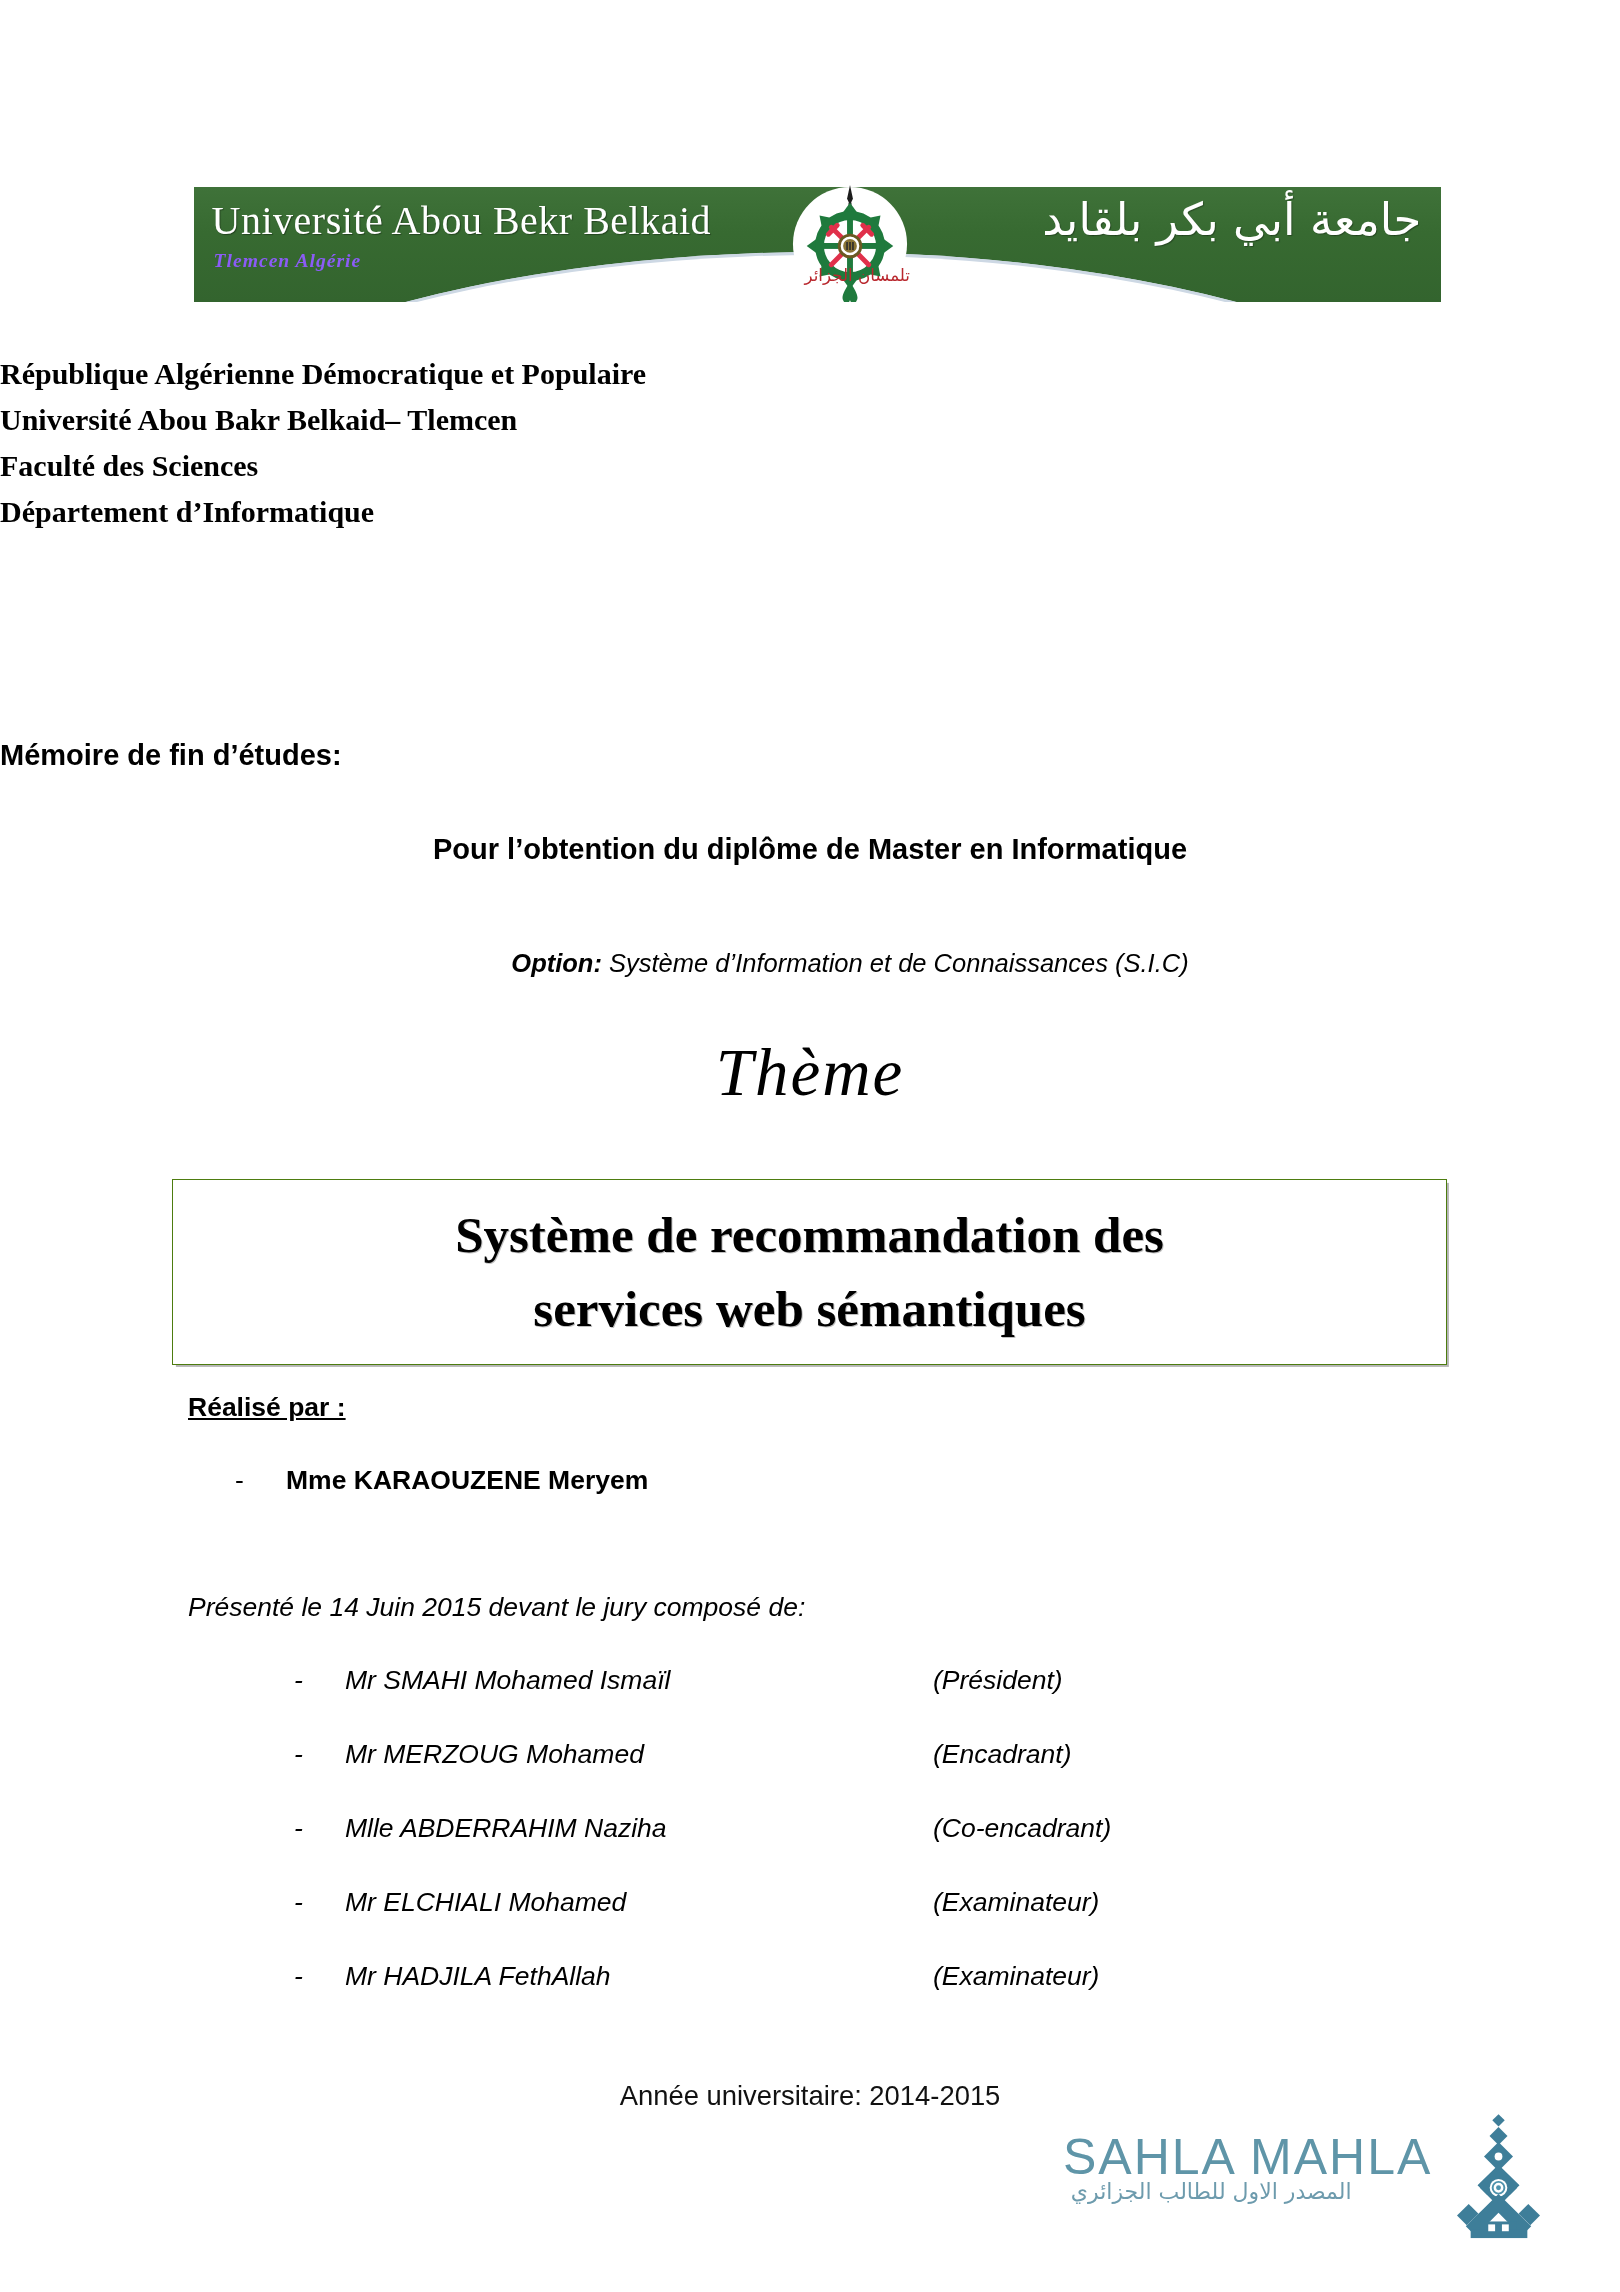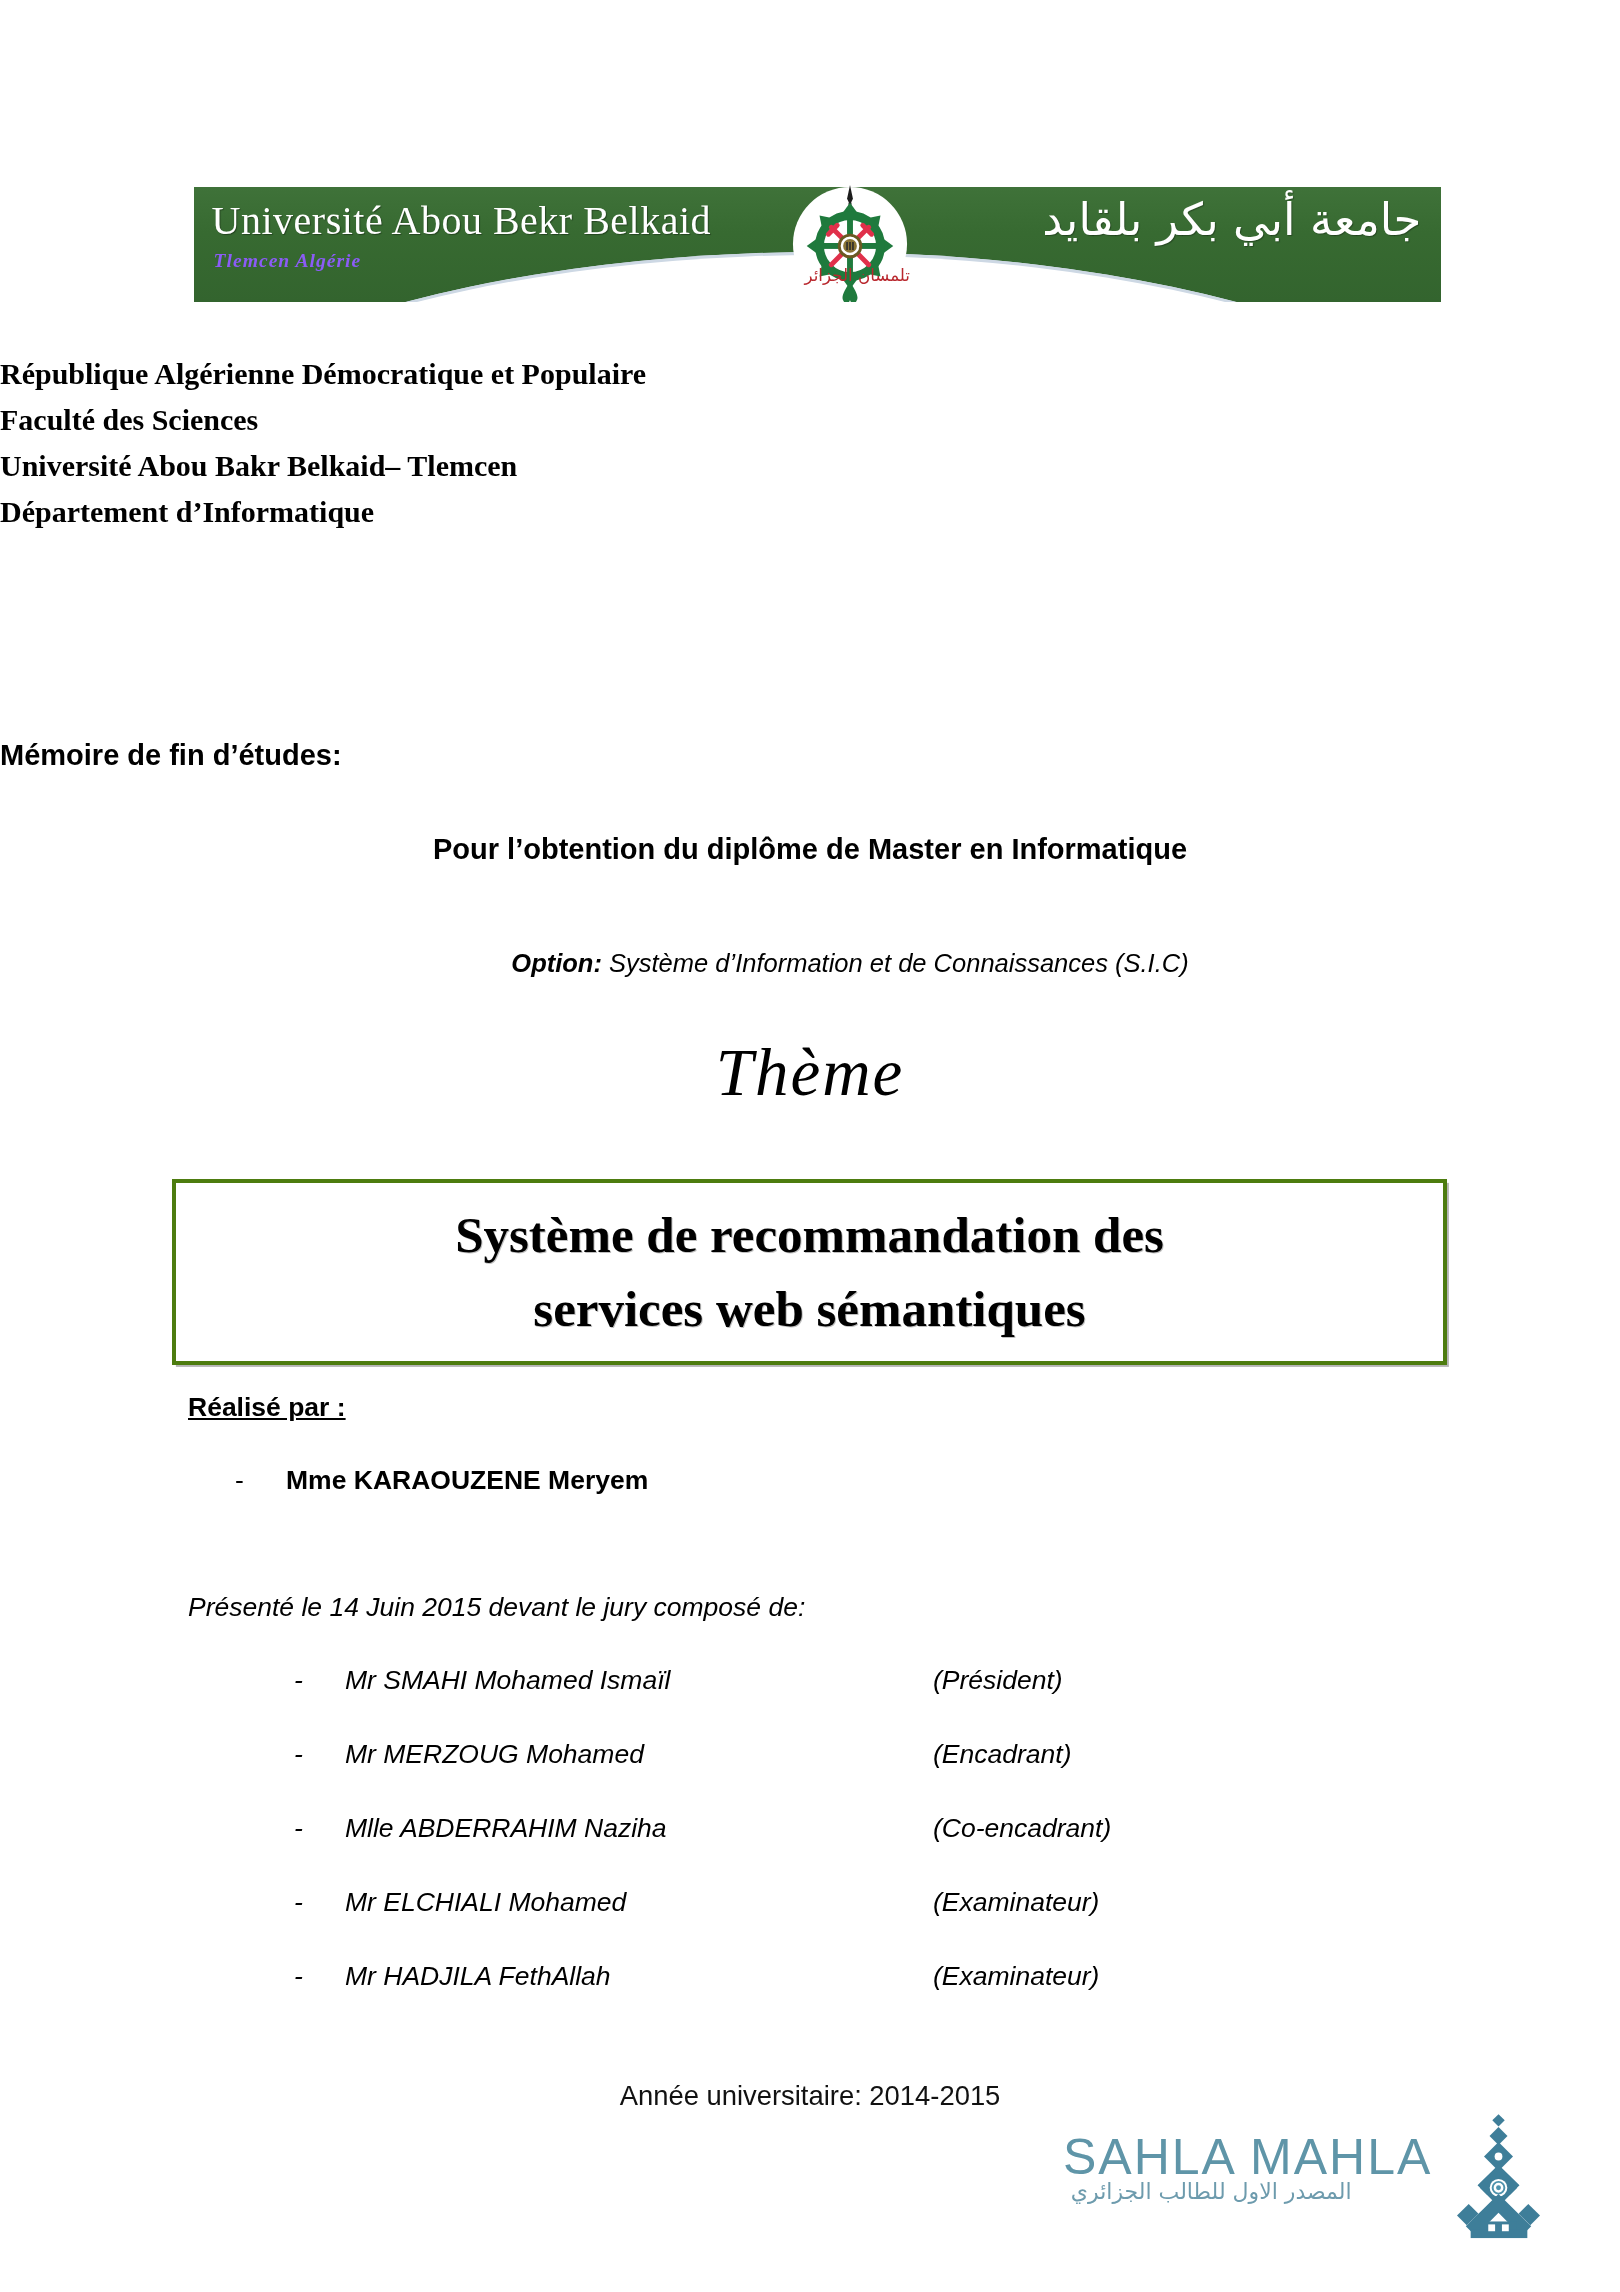--- a/index.html
+++ b/index.html
@@ -177,21 +177,21 @@
     letter-spacing: 2px;
   }
 
   
   .title-box {
     position: absolute;
     left: 172px;
     top: 1179px;
     width: 1275px;
     height: 186px;
-    border: 4px solid #4d7c0f;
+    border: 1px solid #4d7c0f;
     box-shadow: 2.9px 2.9px 0 -1px rgba(120,120,120,0.55);
     box-sizing: border-box;
     display: flex;
     flex-direction: column;
     align-items: center;
     justify-content: center;
     background: #ffffff;
   }
   .title-line {
     font-family: "Liberation Serif", serif;
@@ -370,22 +370,22 @@
         </g>
       </g>
 
       <path d="M61 100 C 55 110, 51 116, 55 121 C 58 124, 62 121, 61 116
                C 60 121, 64 124, 67 121 C 71 116, 67 110, 61 100 Z" fill="#1f7a3d"></path>
     </svg>
   </div>
 
   <div class="header-block">
     <div>République  Algérienne Démocratique  et Populaire</div>
+    <div>Université Abou Bakr Belkaid– Tlemcen</div>
     <div>Faculté des Sciences</div>
-    <div>Université Abou Bakr Belkaid– Tlemcen</div>
     <div>Département d’Informatique</div>
   </div>
 
   <div class="memoire">Mémoire de fin d’études:</div>
   <div class="diplome">Pour l’obtention du diplôme de Master en Informatique</div>
 
   <div class="option-line">
     <b>Option:</b><span> Système d’Information et de Connaissances (S.I.C)</span>
   </div>
 

